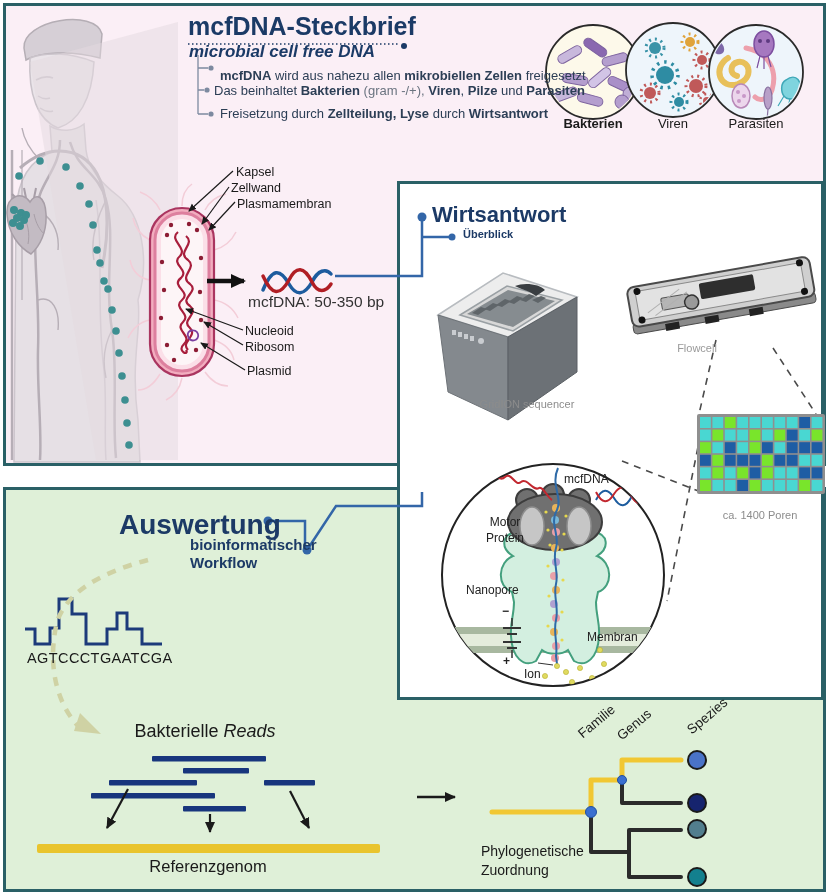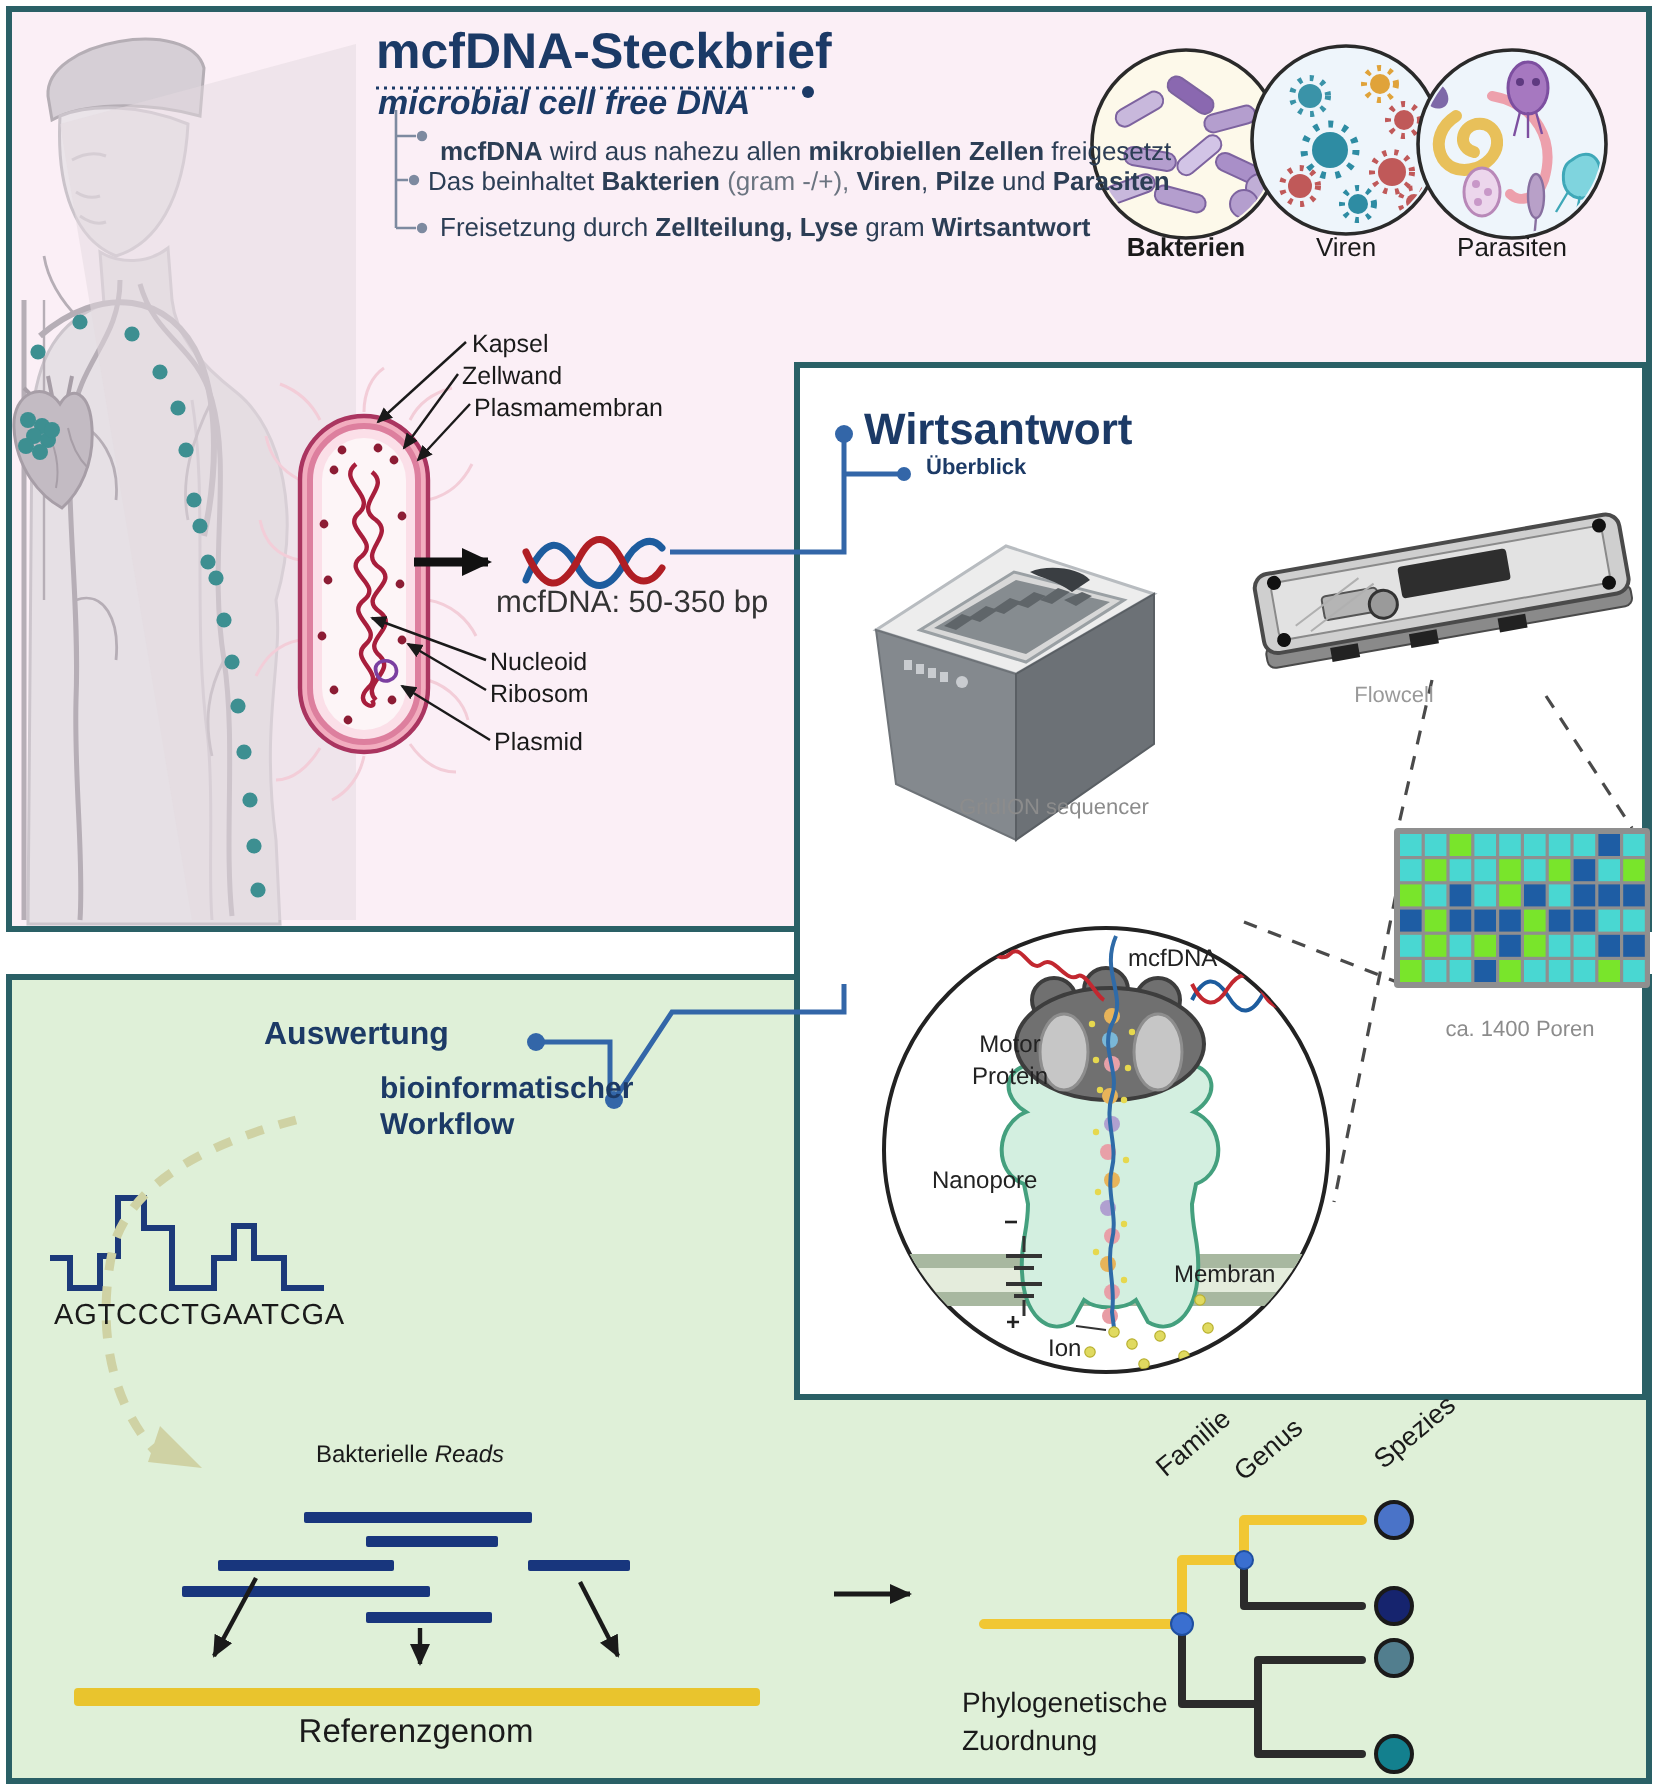--- a/index.html
+++ b/index.html
@@ -18,24 +18,24 @@
   #title{left:188px;top:12px;font-size:25px;font-weight:bold;color:#1b3a66;}
   #subtitle{left:189px;top:42px;font-size:17px;font-weight:bold;font-style:italic;color:#1b3a66;}
   .bullet{font-size:13px;color:#2c3e55;}
   #bullet-1{left:220px;top:69px;} #bullet-2{left:214px;top:84px;} #bullet-3{left:220px;top:107px;}
   .circ-lbl{width:100px;text-align:center;top:117px;font-size:13px;}
   .cell-lbl{font-size:12.5px;}
   #seq-title{left:432px;top:202px;font-size:22px;font-weight:bold;color:#1c3a66;}
   #seq-sub{left:463px;top:228px;font-size:11px;font-weight:bold;color:#1c3a66;}
   .dev-lbl{font-size:11px;color:#8c8c8c;}
   .nano-lbl{font-size:12px;color:#222;}
-  #ausw-title{left:132px;top:509px;font-size:16px;font-weight:bold;color:#1c3a66;}
+  #ausw-title{left:119px;top:509px;font-size:28px;font-weight:bold;color:#1c3a66;}
   .ausw-sub{left:190px;font-size:15px;font-weight:bold;color:#1c3a66;}
   #seq-string{left:27px;top:650px;font-size:14.5px;letter-spacing:.4px;}
-  #reads-lbl{left:55px;top:721px;width:300px;text-align:center;font-size:12px;}
+  #reads-lbl{left:55px;top:721px;width:300px;text-align:center;font-size:18px;}
   #genome-lbl{left:58px;top:857px;width:300px;text-align:center;font-size:16.5px;}
   .phylo{left:481px;font-size:14px;}
   .tree-lbl{font-size:13.5px;transform:rotate(-40deg);transform-origin:0 100%;}
 </style>
 </head>
 <body>
 
 <div class="panel" id="panel-pink"></div>
 <div class="panel" id="panel-green"></div>
 <div class="panel" id="panel-white"></div>
@@ -470,21 +470,21 @@
     <circle class="species-circle" cx="697" cy="829" r="9" stroke="#1a1a1a" stroke-width="2" fill="#527e8e"></circle>
     <circle class="species-circle" cx="697" cy="877" r="9" stroke="#1a1a1a" stroke-width="2" fill="#13808e"></circle>
   </g>
 </svg>
 
 <div class="lbl" id="title">mcfDNA-Steckbrief</div>
 <div class="lbl" id="subtitle">microbial cell free DNA</div>
 
 <div class="lbl bullet" id="bullet-1"><span class="b">mcfDNA</span><span> wird aus nahezu allen </span><span class="b">mikrobiellen Zellen</span><span> freigesetzt</span></div>
 <div class="lbl bullet" id="bullet-2"><span>Das beinhaltet </span><span class="b">Bakterien</span><span class="gray"> (gram -/+), </span><span class="b">Viren</span><span>, </span><span class="b">Pilze</span><span> und </span><span class="b">Parasiten</span></div>
-<div class="lbl bullet" id="bullet-3"><span>Freisetzung durch </span><span class="b">Zellteilung, Lyse</span><span> gram </span><span class="b">Wirtsantwort</span></div>
+<div class="lbl bullet" id="bullet-3"><span>Freisetzung durch </span><span class="b">Zellteilung, Lyse</span><span> durch </span><span class="b">Wirtsantwort</span></div>
 
 <div class="lbl circ-lbl b" style="left:543px;">Bakterien</div>
 <div class="lbl circ-lbl" style="left:623px;">Viren</div>
 <div class="lbl circ-lbl" style="left:706px;">Parasiten</div>
 
 <div class="lbl cell-lbl" style="left:236px;top:165px;">Kapsel</div>
 <div class="lbl cell-lbl" style="left:231px;top:181px;">Zellwand</div>
 <div class="lbl cell-lbl" style="left:237px;top:197px;">Plasmamembran</div>
 <div class="lbl cell-lbl" style="left:245px;top:324px;">Nucleoid</div>
 <div class="lbl cell-lbl" style="left:245px;top:340px;">Ribosom</div>

